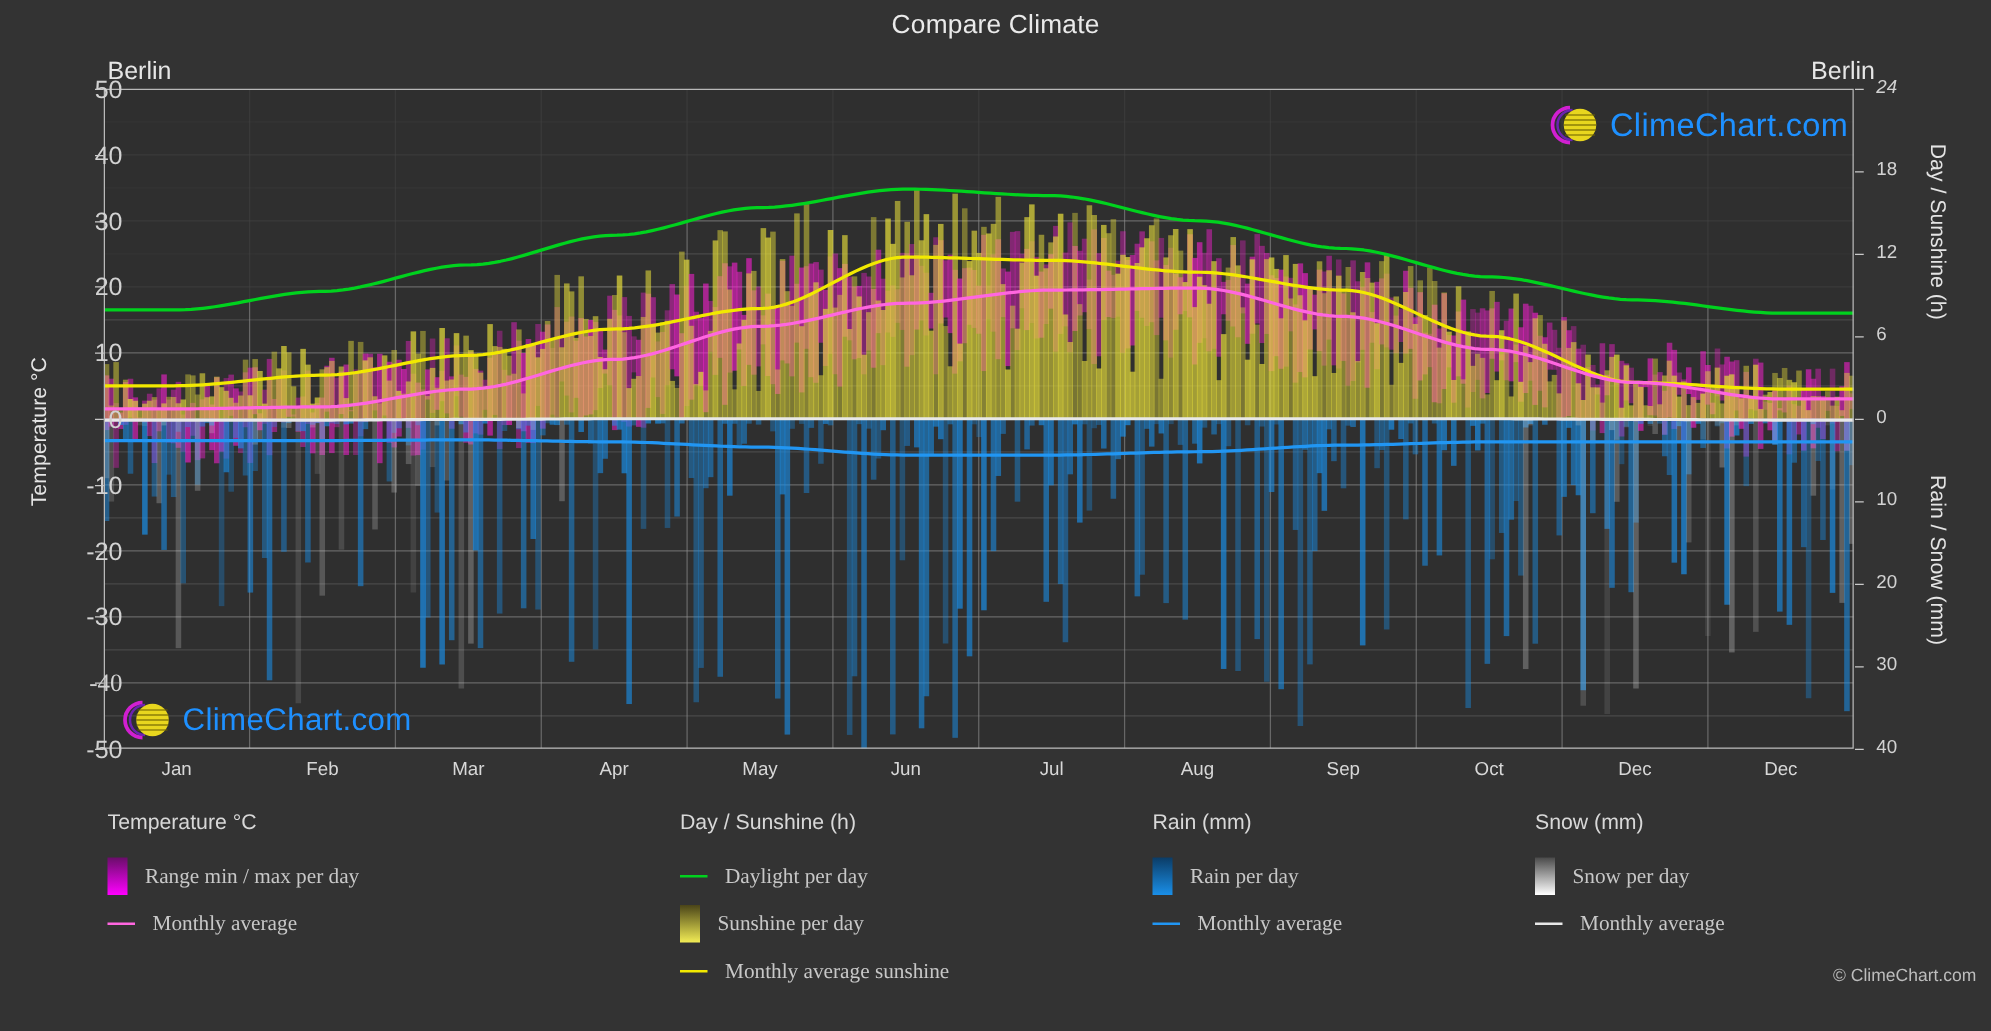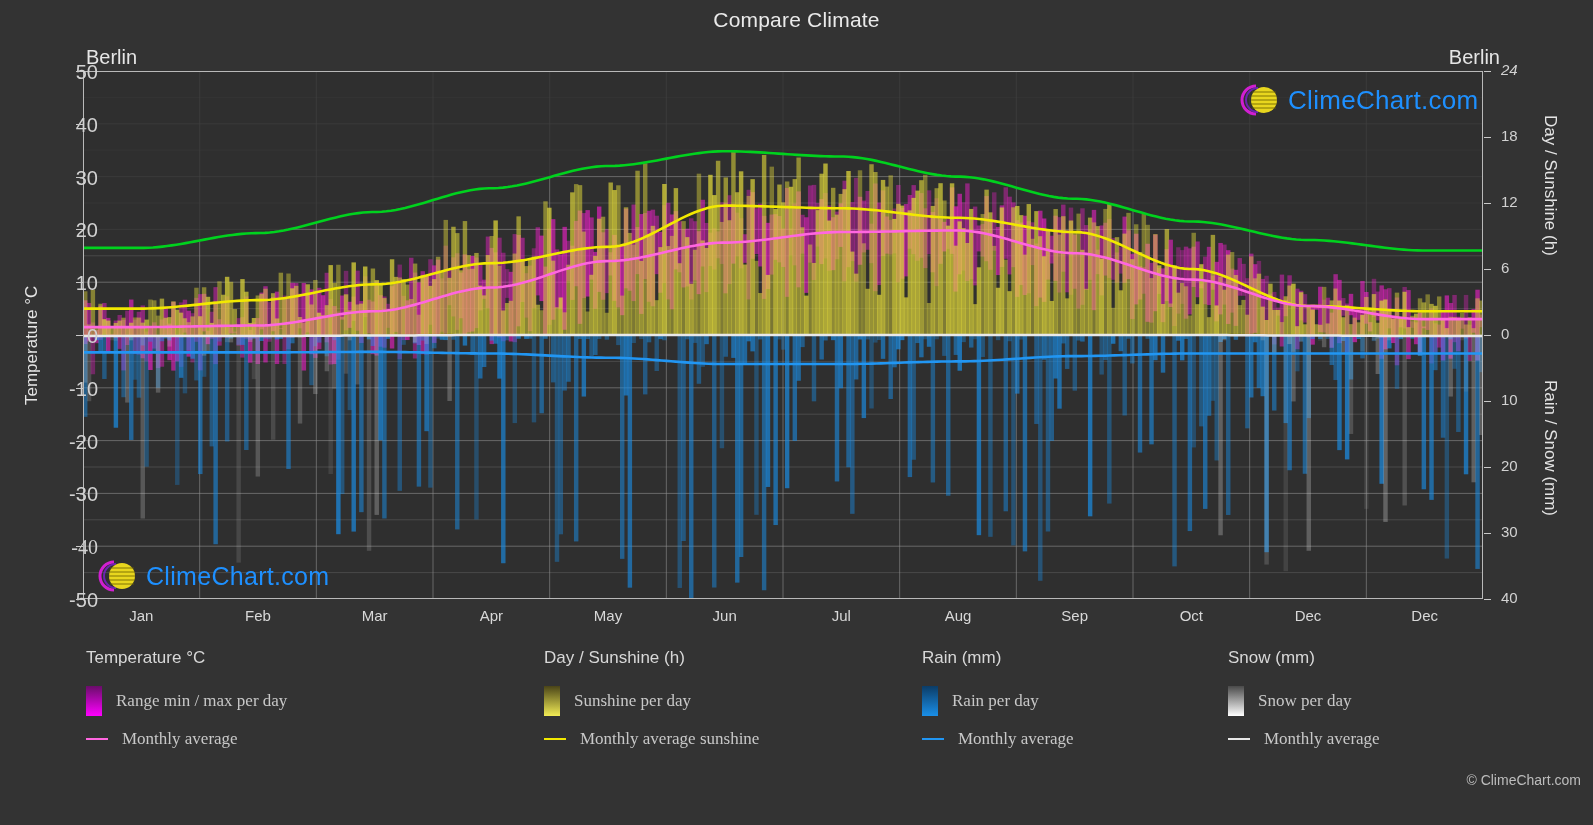--- a/index.html
+++ b/index.html
@@ -1285,20 +1285,24 @@
           <span class="legend-label">Range min / max per day</span>
         </div>
         <div class="legend-row">
           <span class="swatch-line" style="border-top-color: rgb(255, 102, 224);"></span>
           <span class="legend-label">Monthly average</span>
         </div>
       </div>
       <div class="legend-col" style="left: 544px;">
         <div class="legend-head">Day / Sunshine (h)</div>
         <div class="legend-row">
+          <span class="swatch-line" style="border-top-color: rgb(0, 210, 30);"></span>
+          <span class="legend-label">Daylight per day</span>
+        </div>
+        <div class="legend-row">
           <span class="swatch-box" style="background: linear-gradient(rgb(74, 68, 24), rgb(242, 236, 85));"></span>
           <span class="legend-label">Sunshine per day</span>
         </div>
         <div class="legend-row">
           <span class="swatch-line" style="border-top-color: rgb(242, 233, 0);"></span>
           <span class="legend-label">Monthly average sunshine</span>
         </div>
       </div>
       <div class="legend-col" style="left: 922px;">
         <div class="legend-head">Rain (mm)</div>

